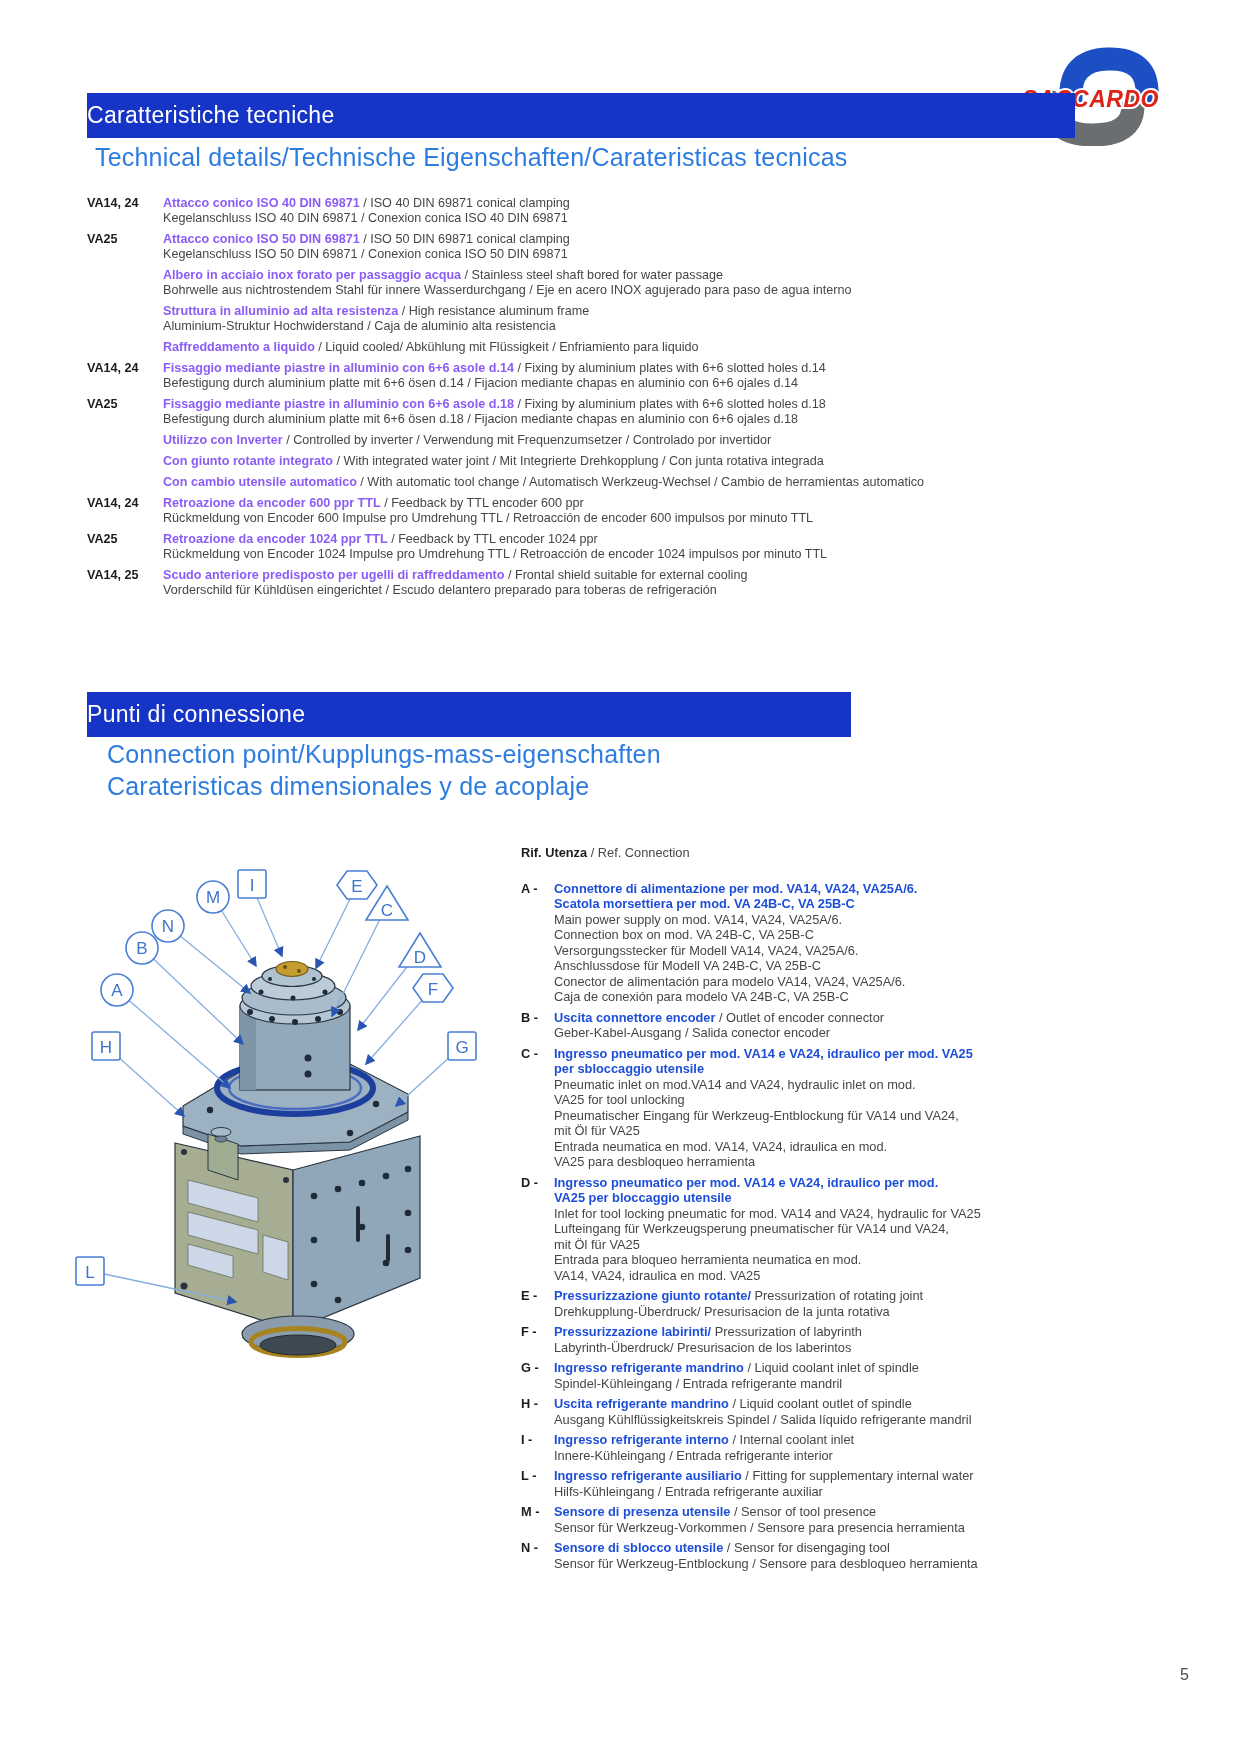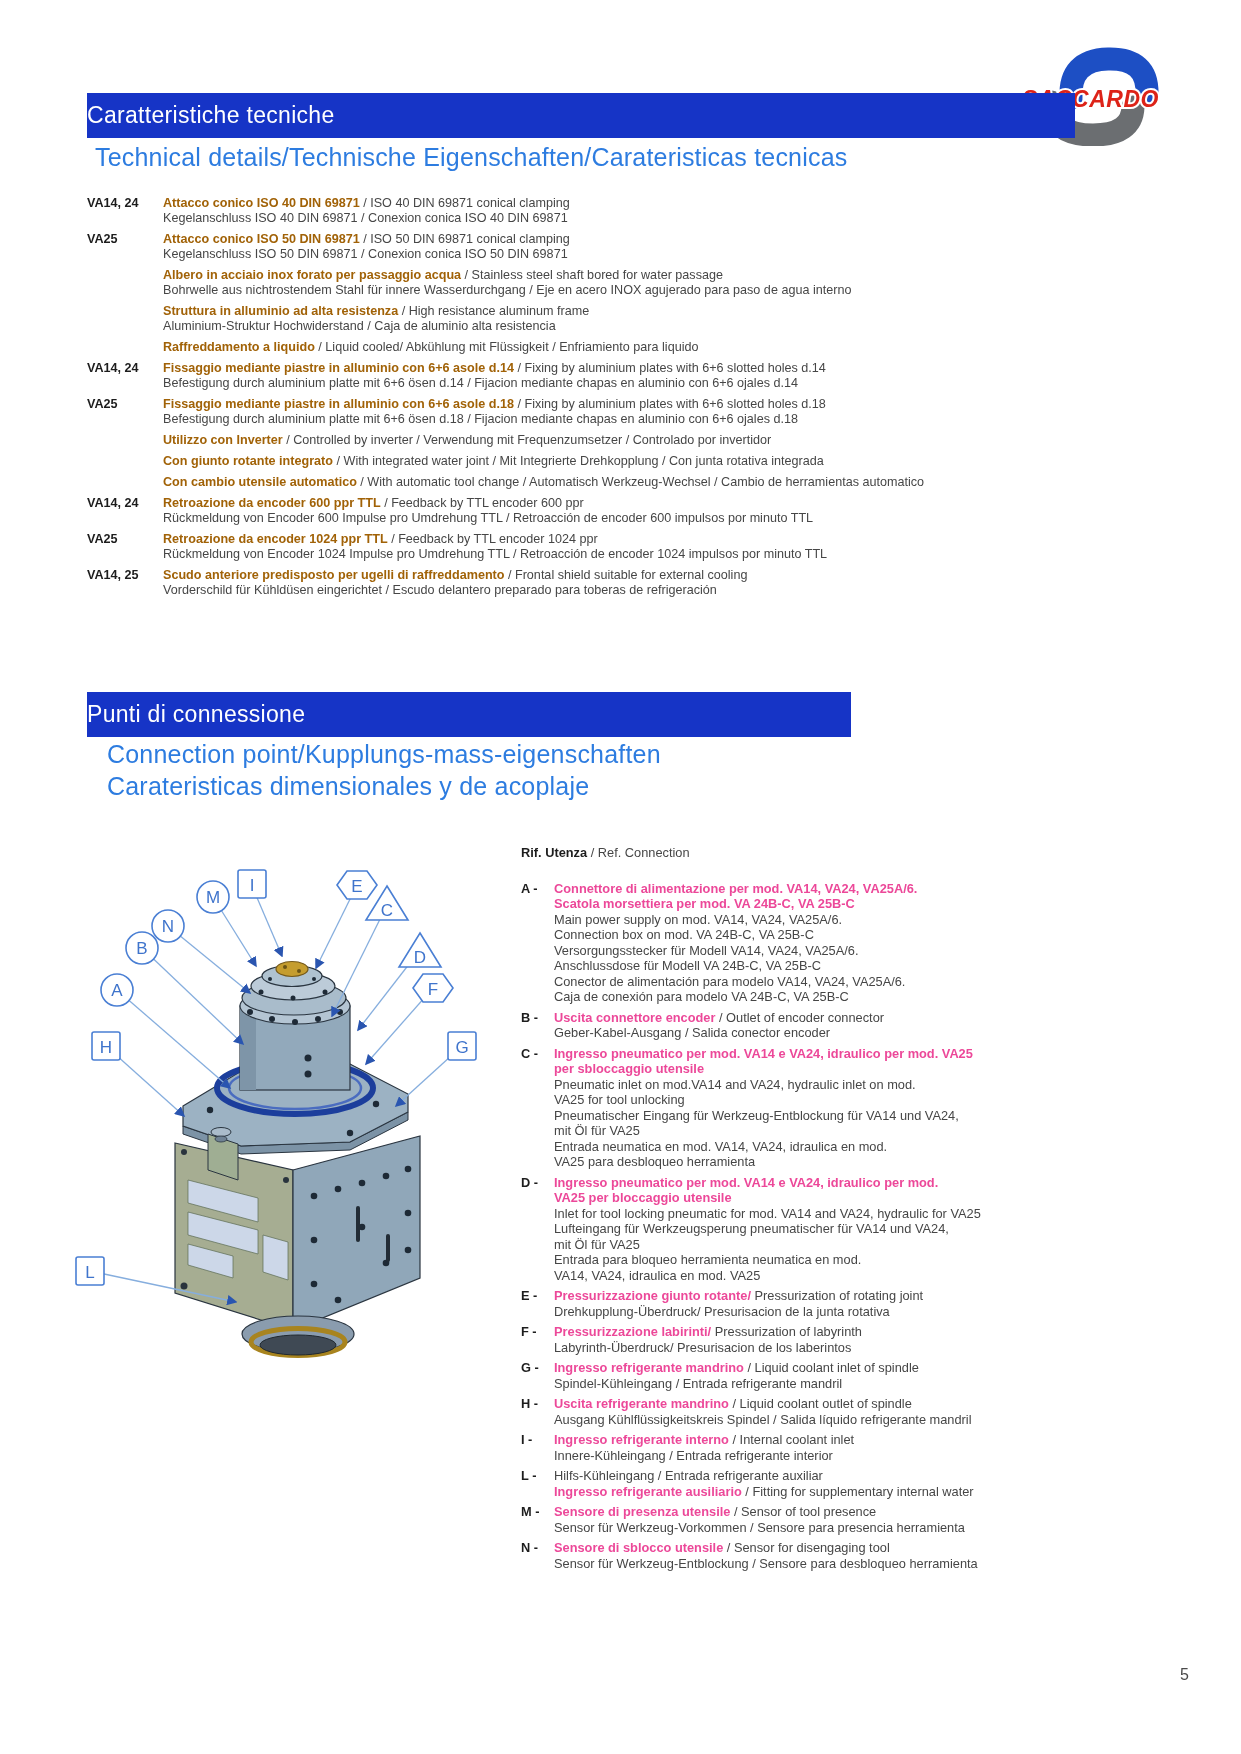--- a/index.html
+++ b/index.html
@@ -21,30 +21,30 @@
     letter-spacing:0.2px; line-height:32px;
   }
   #sub1 { left:95px; top:141px; }
   #sub2 { left:95px; top:738px;margin-left:12px; }
 
   .spec-list { position:absolute; left:87px; top:196px; width:1012px; }
   .spec-row  { display:flex; margin-bottom:6px; }
   .spec-model{ flex:0 0 76px; font-weight:700; font-size:12.6px; color:#1d1d1d; line-height:15px; }
   .spec-text { flex:1; }
   .spec-line { font-size:12.6px; line-height:15px; color:#464646; }
-  .spec-line b { color:#a16207; }
+  .spec-line b { color:#8b5cf6; }
 
   .conn-list  { position:absolute; left:521px; top:845px; width:604px; }
   .conn-header{ font-size:12.8px; line-height:15.5px; margin-bottom:20px; color:#464646; }
   .conn-header b { color:#1d1d1d; }
   .conn-item  { display:flex; margin-bottom:5px; }
   .conn-letter{ flex:0 0 33px; font-weight:700; font-size:12.8px; color:#1d1d1d; line-height:15.5px; }
   .conn-text  { flex:1; }
   .conn-line  { font-size:12.8px; line-height:15.5px; color:#464646; }
-  .conn-line b{ color:#ec4899; }
+  .conn-line b{ color:#1d4ed8; }
 
   #logo    { position:absolute; left:1005px; top:44px; }
   #diagram { position:absolute; left:58px;  top:848px; }
   #page-num{ position:absolute; left:1180px; top:1666px; font-size:16px; color:#4a4a4a; }
 
   .co-letter { font-size:17px; fill:#3f74cc; font-weight:500; }
 </style>
 </head>
 <body>
 
@@ -395,22 +395,22 @@
       <div class="conn-item">
         <div class="conn-letter">I -</div>
         <div class="conn-text">
           <div class="conn-line"><b>Ingresso refrigerante interno</b><span> / Internal coolant inlet</span></div>
           <div class="conn-line"><b></b><span>Innere-Kühleingang / Entrada refrigerante interior</span></div>
         </div>
       </div>
       <div class="conn-item">
         <div class="conn-letter">L -</div>
         <div class="conn-text">
+          <div class="conn-line"><b>Ingresso refrigerante ausiliario</b><span> / Fitting for supplementary internal water</span></div>
           <div class="conn-line"><b></b><span>Hilfs-Kühleingang / Entrada refrigerante auxiliar</span></div>
-          <div class="conn-line"><b>Ingresso refrigerante ausiliario</b><span> / Fitting for supplementary internal water</span></div>
         </div>
       </div>
       <div class="conn-item">
         <div class="conn-letter">M -</div>
         <div class="conn-text">
           <div class="conn-line"><b>Sensore di presenza utensile</b><span> / Sensor of tool presence</span></div>
           <div class="conn-line"><b></b><span>Sensor für Werkzeug-Vorkommen / Sensore para presencia herramienta</span></div>
         </div>
       </div>
       <div class="conn-item">

